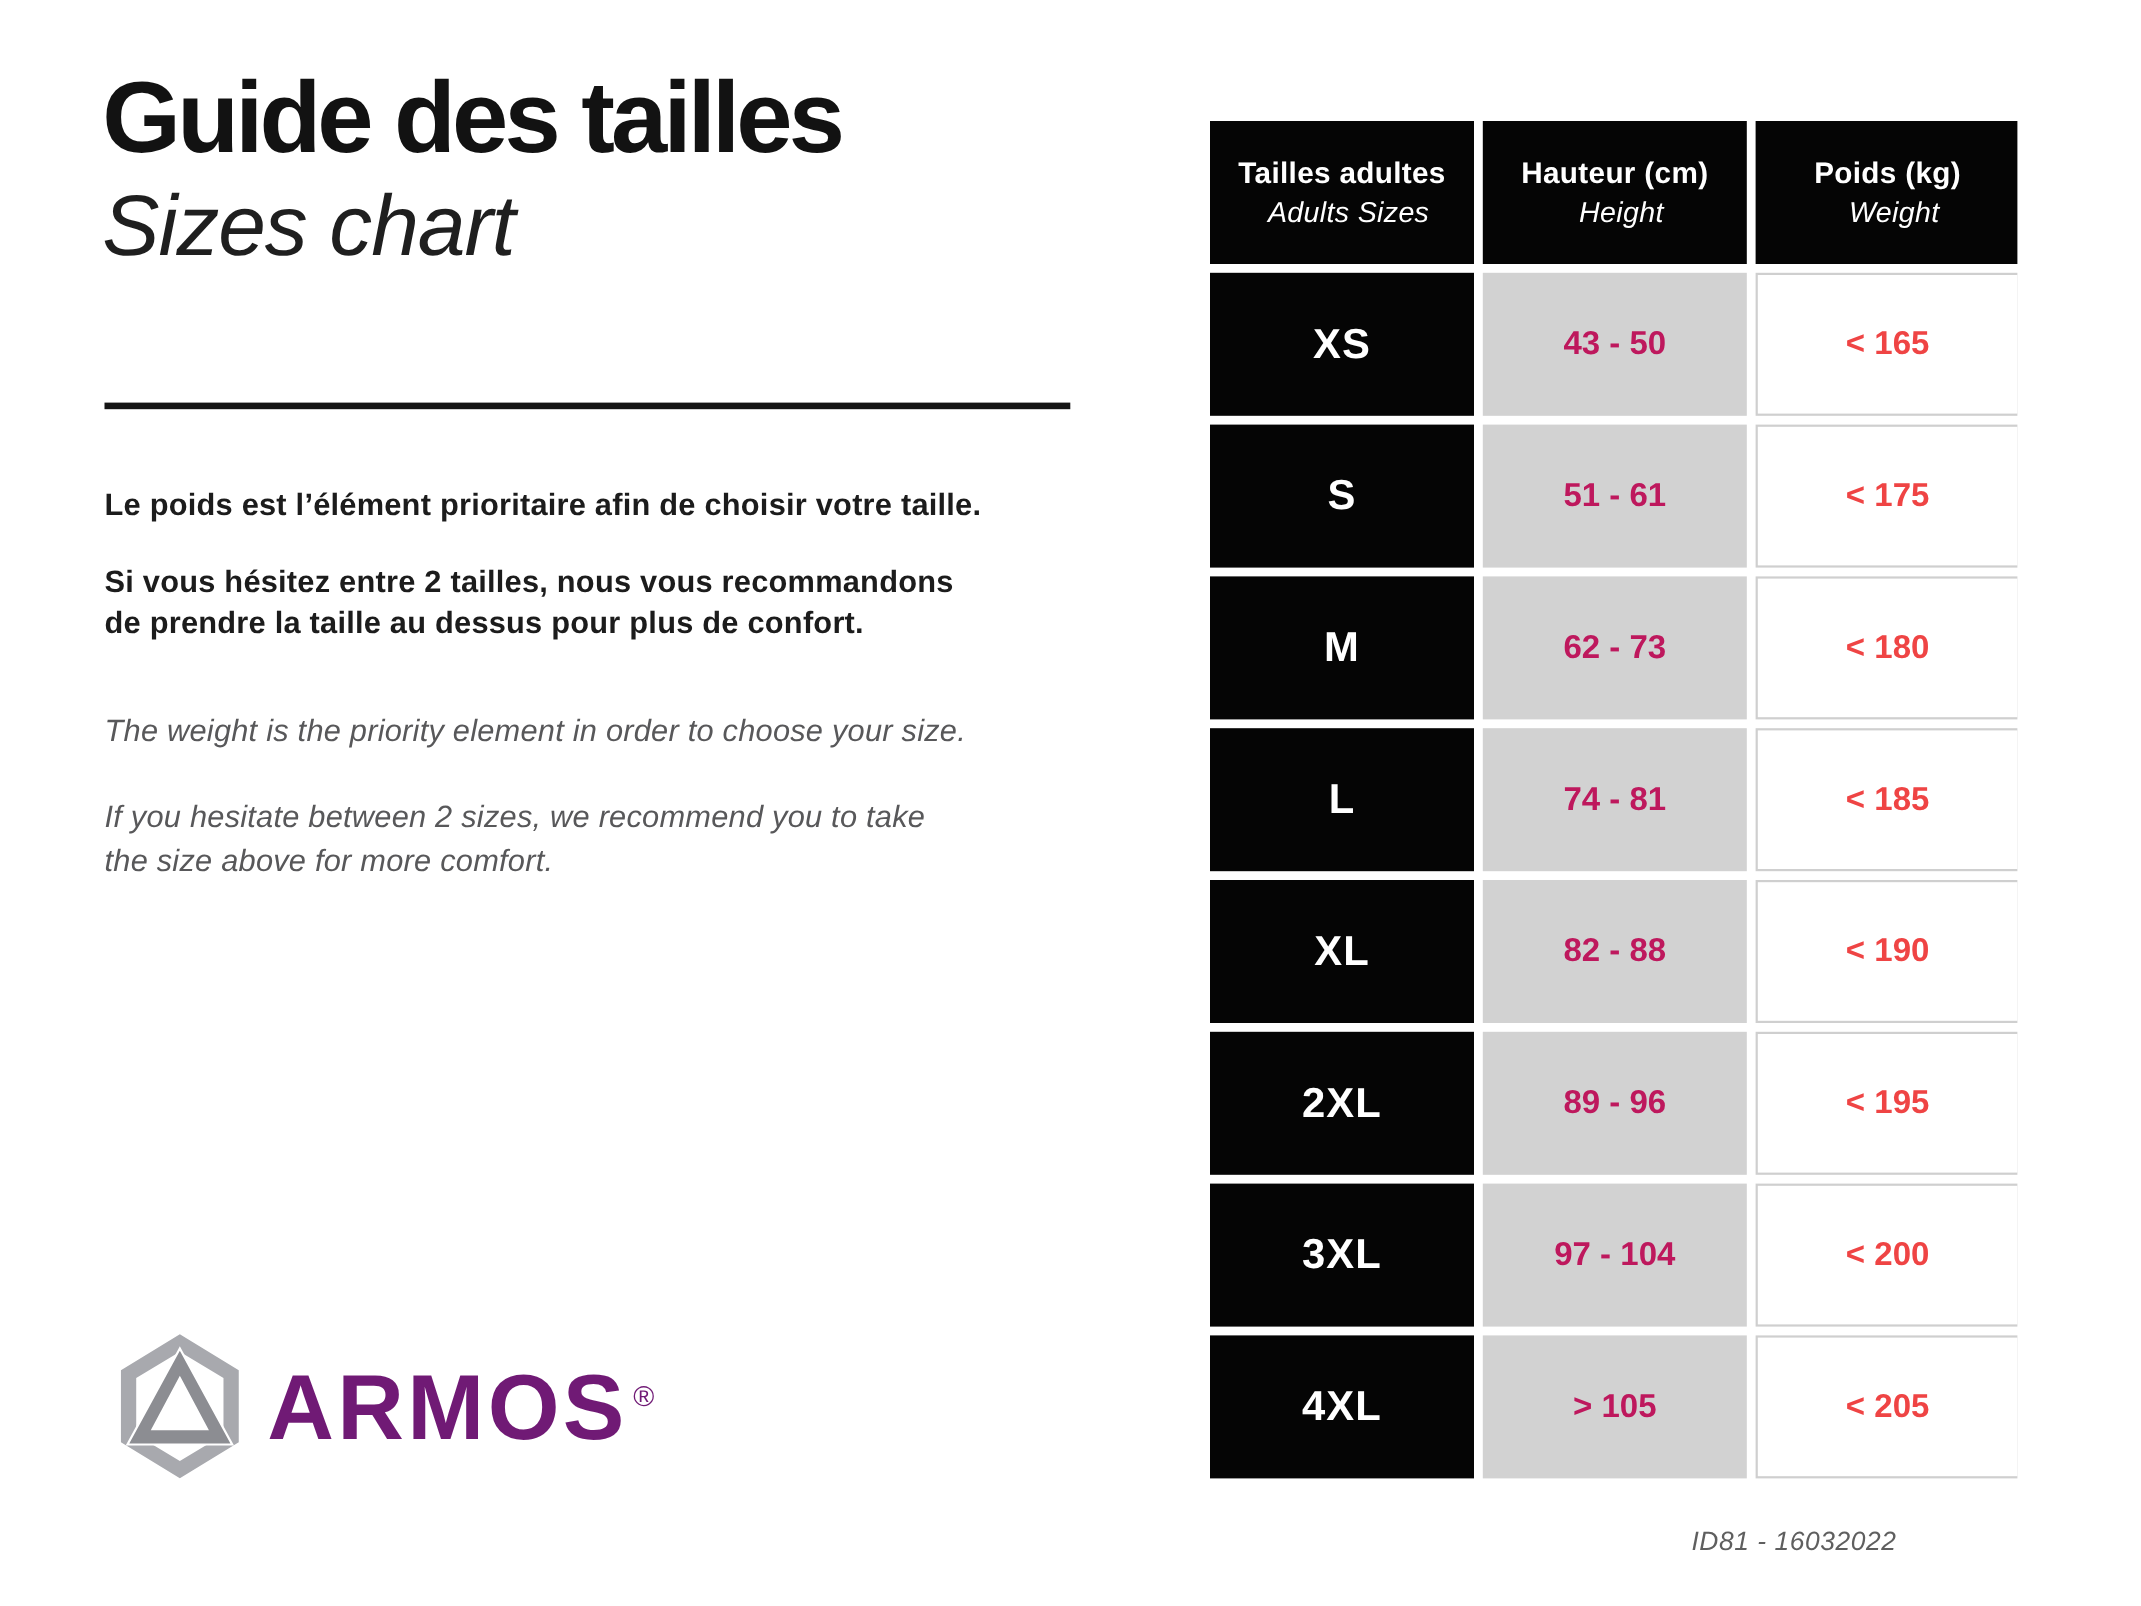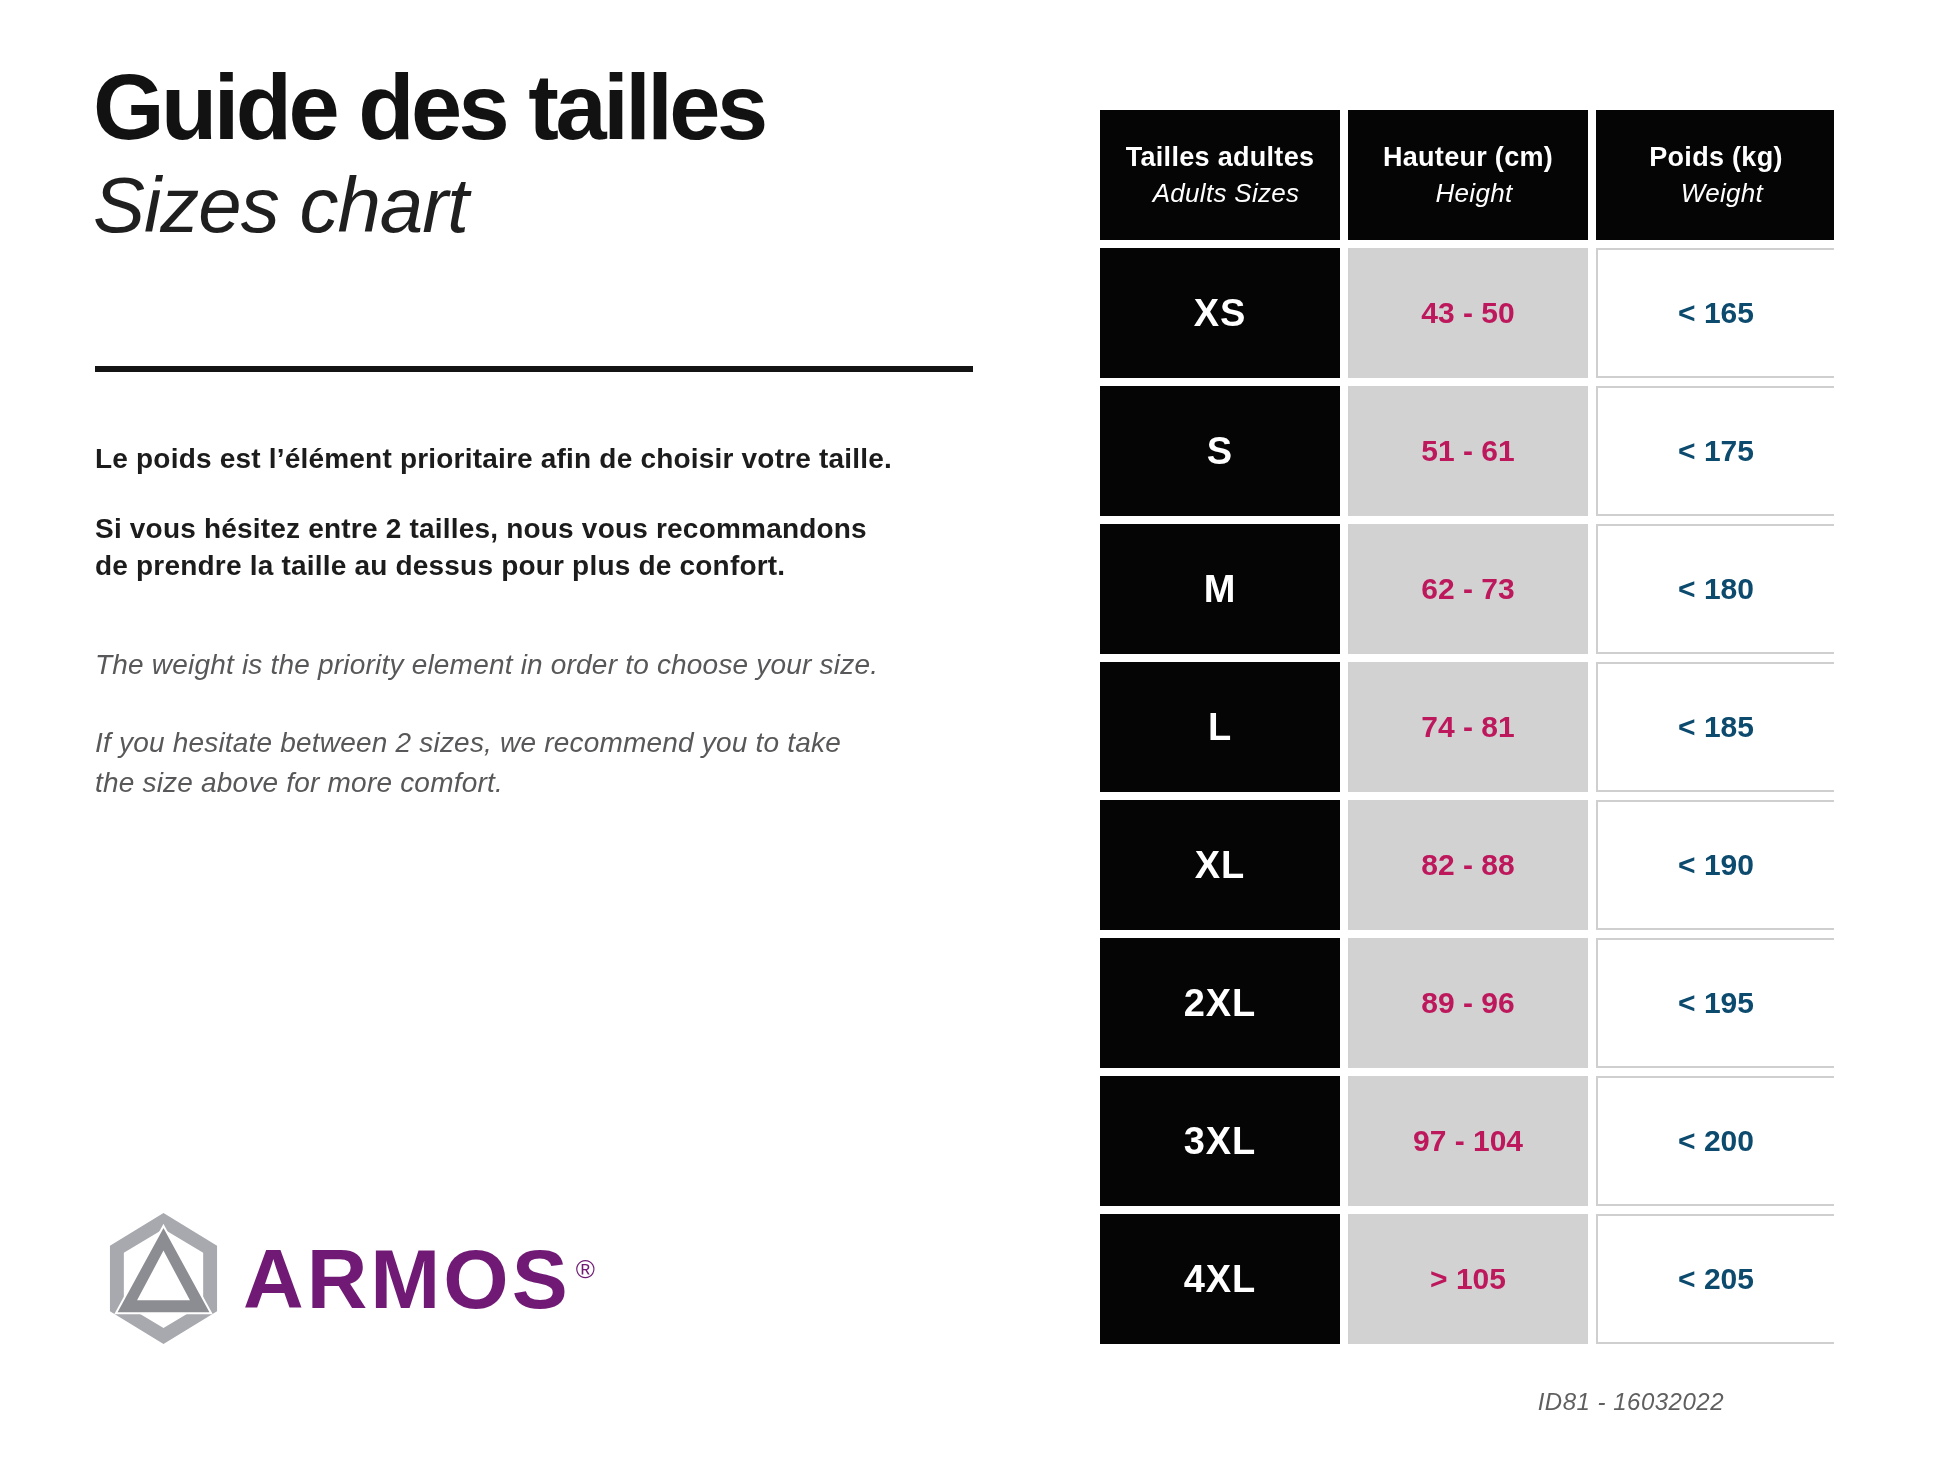--- a/index.html
+++ b/index.html
@@ -36,21 +36,21 @@
   }
   .cell {
     box-sizing:border-box; display:flex; align-items:center; justify-content:center;
     text-align:center;
   }
   .cell.head { flex-direction:column; gap:5px; background:#050505; color:#ffffff; }
   .h-fr { font-size:27px; font-weight:700; letter-spacing:0.3px; }
   .h-en { font-size:26px; font-weight:400; font-style:italic; letter-spacing:0.3px;margin-left:12px; }
   .cell.size { background:#050505; color:#ffffff; font-size:38px; font-weight:700; letter-spacing:1px; }
   .cell.weight { background:#d2d2d2; color:#be185d; font-size:30px; font-weight:700; }
-  .cell.height { background:#ffffff; border:2px solid #cfcfcf; color:#0c4a6e; font-size:30px; font-weight:700; }
+  .cell.height { background:#ffffff; border:2px solid #cfcfcf; color:#ef4444; font-size:30px; font-weight:700; }
 
   
   .logo { position:absolute; left:104px; top:1212px; display:flex; align-items:center; }
   .logo svg { display:block; }
   .wordmark {
     margin-left:20px; font-size:84px; font-weight:700; letter-spacing:3px;
     color:#701a75; white-space:nowrap; line-height:1;
   }
   .regmark { font-size:26px; font-weight:400; position:relative; top:-30px; margin-left:5px; letter-spacing:0; }
 

